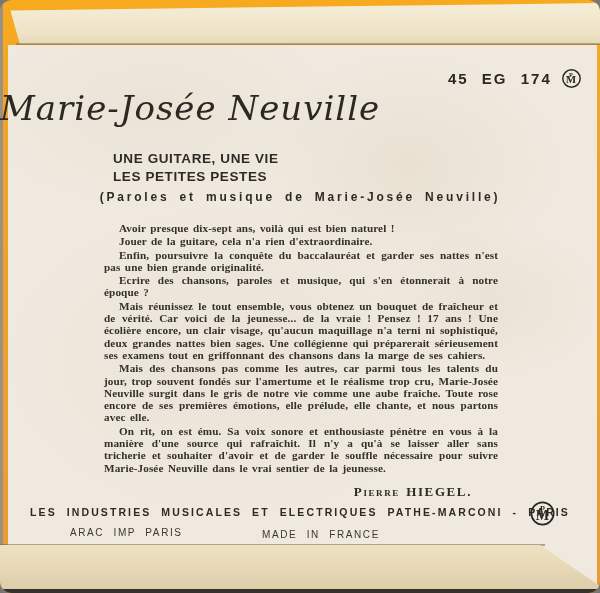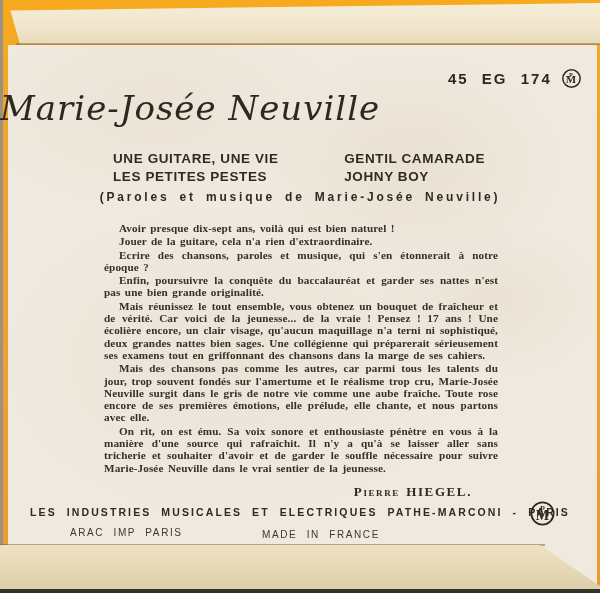--- a/index.html
+++ b/index.html
@@ -1,20 +1,21 @@
 <!DOCTYPE html>
 <html><head>
 <meta charset="utf-8">
 <style>
   html,body{margin:0;padding:0;}
   body{background:#777;font-family:"Liberation Sans", sans-serif;}
   .sleeve{
     position:relative;width:600px;height:593px;overflow:hidden;
     background:linear-gradient(180deg,#f7aa1e 0%,#f0a22e 30%,#eb9c31 100%);
     color:#2f2c26;
+    border-radius:12px;
   }
   .edge-left-dark{position:absolute;left:0;top:0;bottom:0;width:3px;background:#9a9183;}
   .flap-top{
     position:absolute;left:8px;right:0;top:3px;height:41px;
     background:linear-gradient(180deg,#f4edd8 0%,#efe4c8 70%,#e7d9b9 100%);
     clip-path:polygon(0.4% 18%,100% 0,100% 100%,2% 100%);
   }
   .flap-top-shadow{position:absolute;left:16px;right:0;top:43px;height:2px;background:rgba(115,96,66,.45);}
   .card{
     position:absolute;left:8px;top:45px;width:589px;bottom:4px;
@@ -96,33 +97,29 @@
     </span>
   </div>
 
   <div class="artist-title">Marie-Josée Neuville</div>
 
   <div class="tracks">
     <div class="track-col">
       <div>UNE GUITARE, UNE VIE</div>
       <div>LES PETITES PESTES</div>
     </div>
-    <div class="track-col">
-      <div>GENTIL CAMARADE</div>
-      <div>JOHNY BOY</div>
-    </div>
   </div>
 
   <div class="credit-line">(Paroles et musique de Marie-Josée Neuville)</div>
 
   <div class="liner-notes">
     <p>Avoir presque dix-sept ans, voilà qui est bien naturel !</p>
     <p>Jouer de la guitare, cela n'a rien d'extraordinaire.</p>
+    <p>Enfin, poursuivre la conquête du baccalauréat et garder ses nattes n'est pas une bien grande originalité.</p>
     <p>Ecrire des chansons, paroles et musique, qui s'en étonnerait à notre époque ?</p>
-    <p>Enfin, poursuivre la conquête du baccalauréat et garder ses nattes n'est pas une bien grande originalité.</p>
     <p>Mais réunissez le tout ensemble, vous obtenez un bouquet de fraîcheur et de vérité. Car voici de la jeunesse... de la vraie ! Pensez ! 17 ans ! Une écolière encore, un clair visage, qu'aucun maquillage n'a terni ni sophistiqué, deux grandes nattes bien sages. Une collégienne qui préparerait sérieusement ses examens tout en griffonnant des chansons dans la marge de ses cahiers.</p>
     <p>Mais des chansons pas comme les autres, car parmi tous les talents du jour, trop souvent fondés sur l'amertume et le réalisme trop cru, Marie-Josée Neuville surgit dans le gris de notre vie comme une aube fraîche. Toute rose encore de ses premières émotions, elle prélude, elle chante, et nous partons avec elle.</p>
     <p>On rit, on est ému. Sa voix sonore et enthousiaste pénètre en vous à la manière d'une source qui rafraîchit. Il n'y a qu'à se laisser aller sans tricherie et souhaiter d'avoir et de garder le souffle nécessaire pour suivre Marie-Josée Neuville dans le vrai sentier de la jeunesse.</p>
     <div class="signature">Pierre HIEGEL.</div>
   </div>
 
   <div class="publisher-line">LES INDUSTRIES MUSICALES ET ELECTRIQUES PATHE-MARCONI - PARIS</div>
 
   <div class="imprint imprint-printer">ARAC IMP PARIS</div>
   <div class="imprint imprint-madein">MADE IN FRANCE</div>

